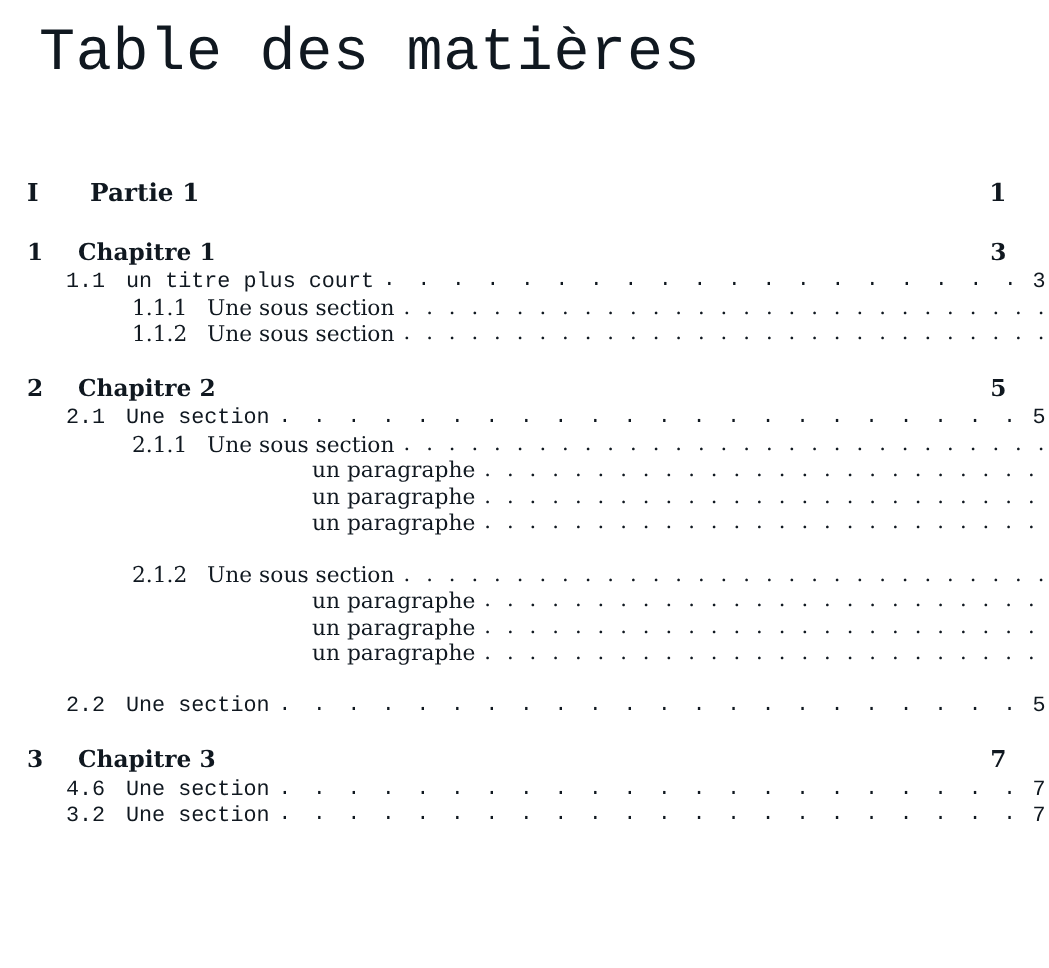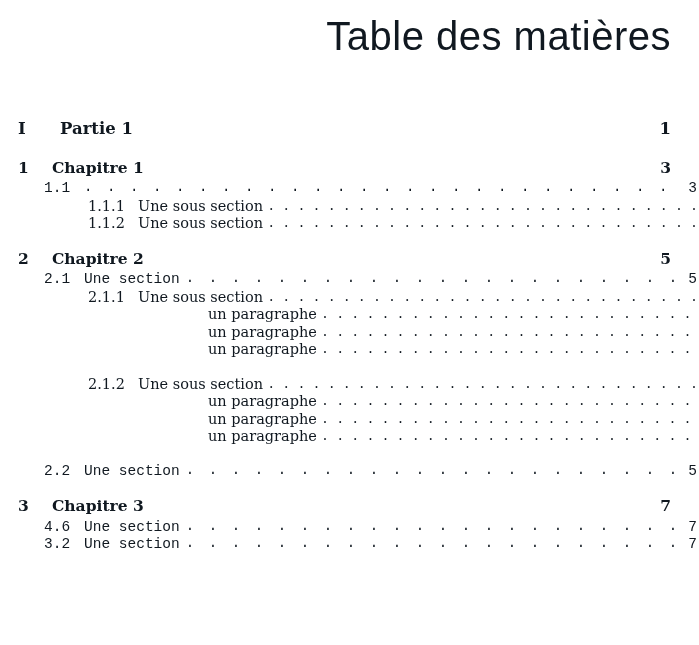--- a/index.html
+++ b/index.html
@@ -15,28 +15,27 @@
     overflow: hidden;
   }
   .page {
     position: relative;
     width: 699px;
     height: 645px;
     box-sizing: border-box;
     padding: 0 28px 0 18px;
   }
   .doc-title {
-    font-family: Liberation Sans, sans-serif;
+    font-family: Liberation Mono, monospace;
     font-size: 40px;
     font-weight: normal;
     letter-spacing: 0.5px;
     margin: 14px 0 0 8px;
     padding: 0;
     color: #101820;
-    text-align: right;
   }
 
   .toc {
     margin-top: 62px;
   }
 
   .toc-entry {
     display: flex;
     align-items: baseline;
     width: 100%;
@@ -132,20 +131,21 @@
         <span class="page-no">1</span>
       </div>
       <div class="toc-entry lvl-chapter gap-before">
         <span class="num">1</span>
         <span class="title">Chapitre 1</span>
         <span class="nodots"></span>
         <span class="page-no">3</span>
       </div>
       <div class="toc-entry lvl-section">
         <span class="num">1.1</span>
+        <span class="title">un titre plus court</span>
         <span class="dots">. . . . . . . . . . . . . . . . . . . . . . . . . . . . . . . . . . . . . . . . . . . . . . . . . . . . . . . . . . . . . . . . . . . . . . . . . .</span>
         <span class="page-no">3</span>
       </div>
       <div class="toc-entry lvl-subsection">
         <span class="num">1.1.1</span>
         <span class="title">Une sous section</span>
         <span class="dots">. . . . . . . . . . . . . . . . . . . . . . . . . . . . . . . . . . . . . . . . . . . . . . . . . . . . . . . . . . . . . . . . . . . . . . . . . .</span>
       </div>
       <div class="toc-entry lvl-subsection">
         <span class="num">1.1.2</span>

